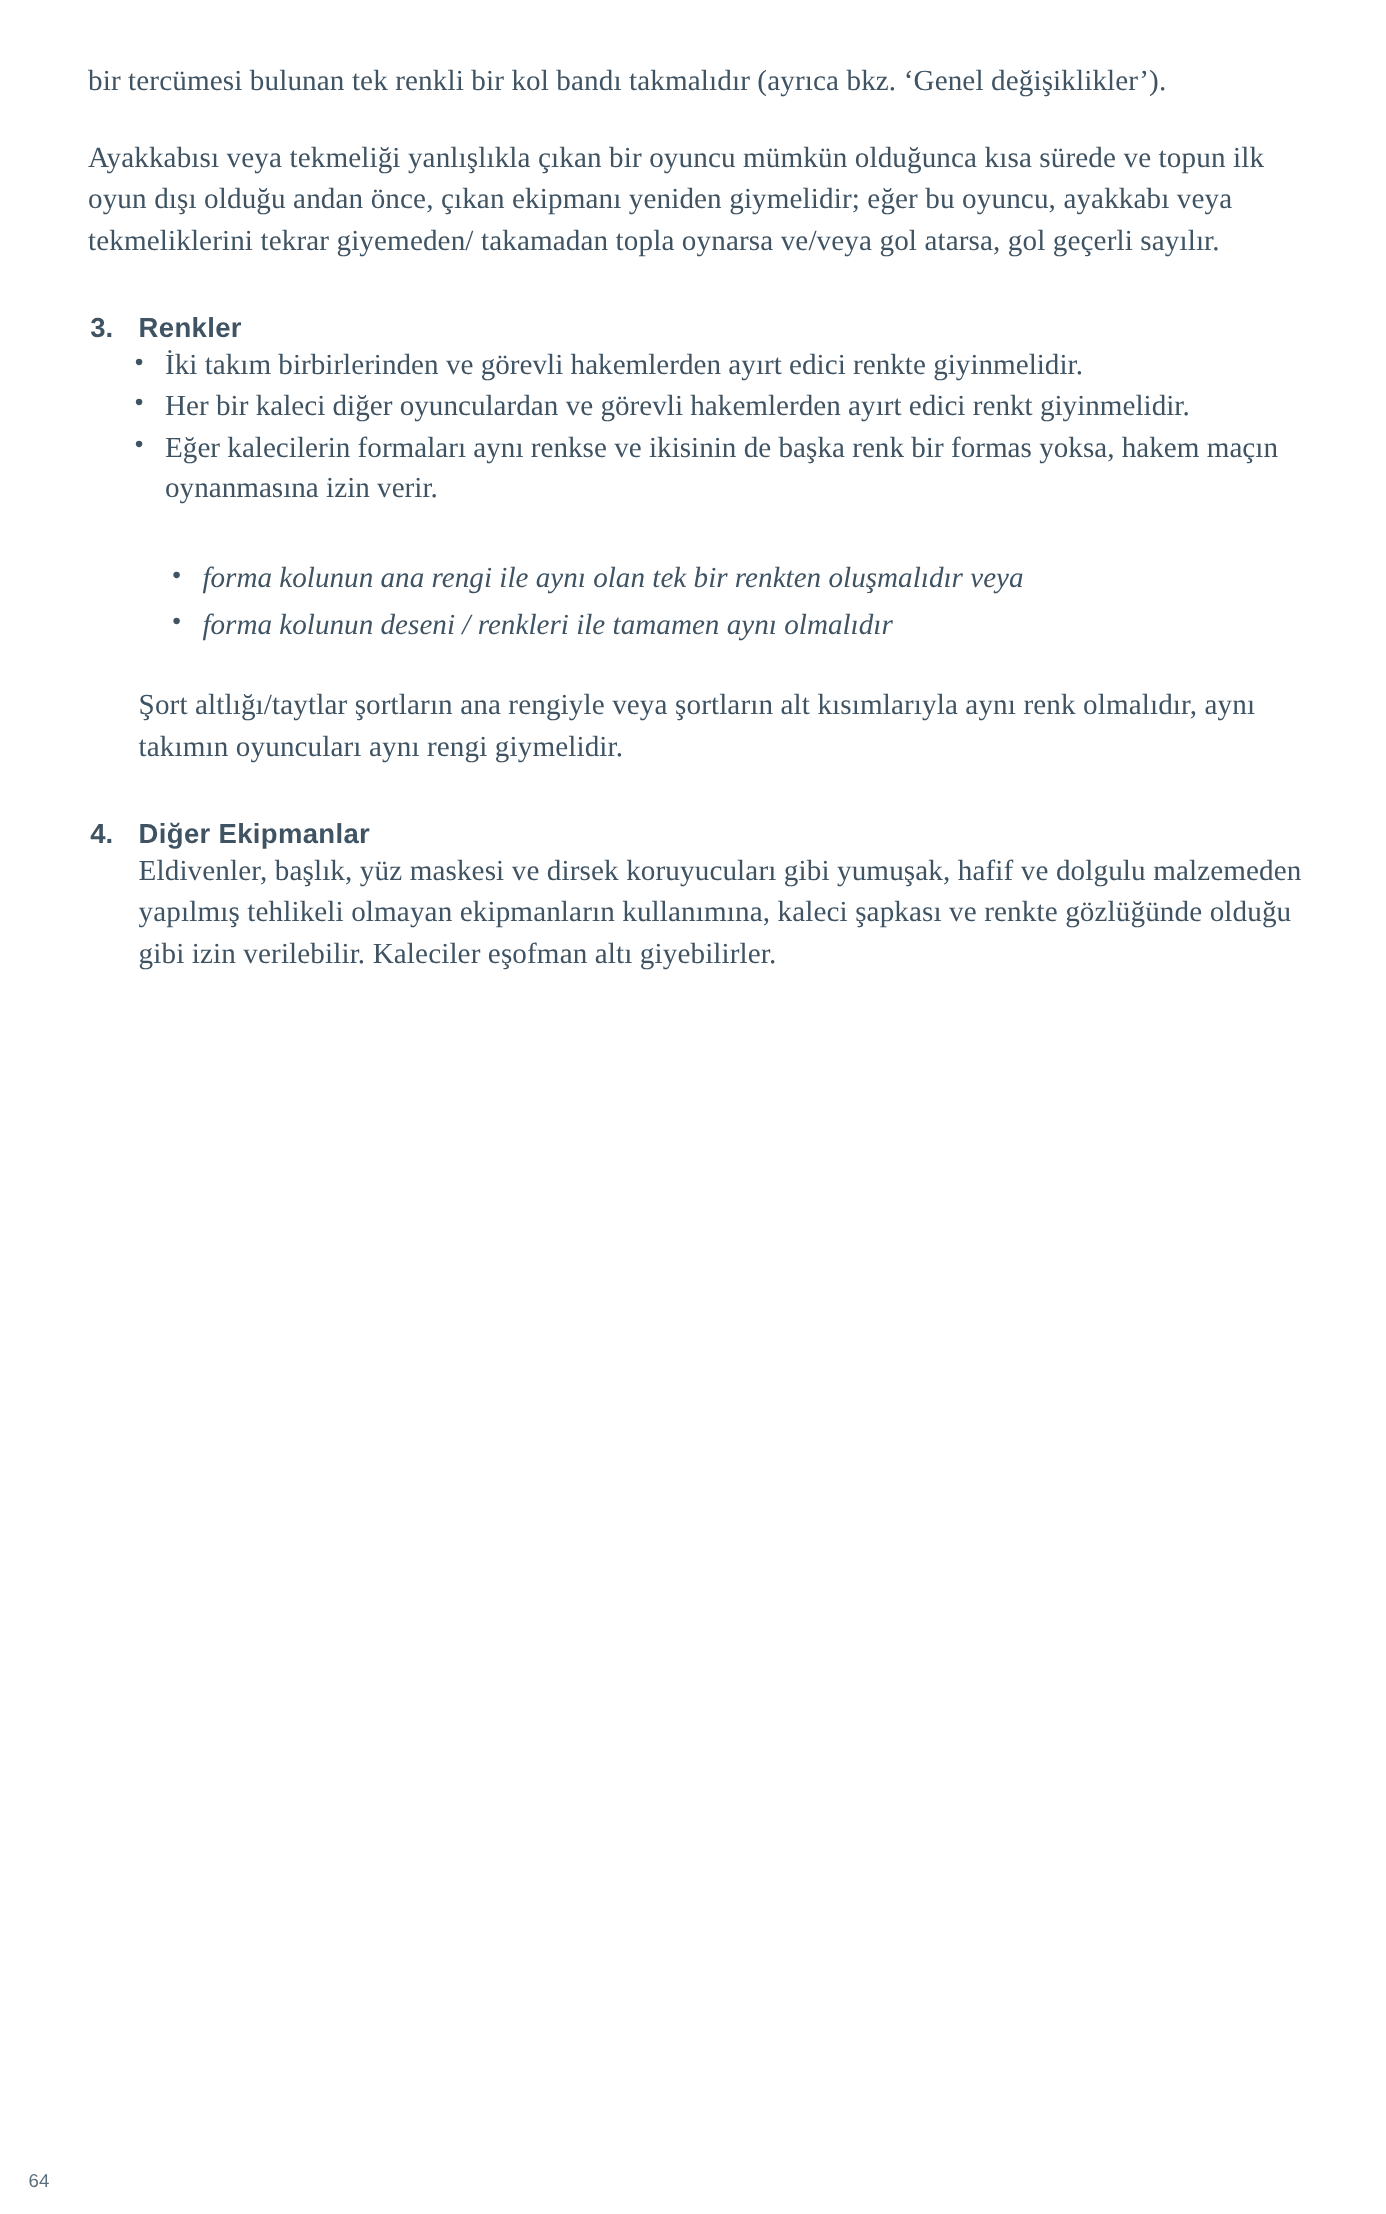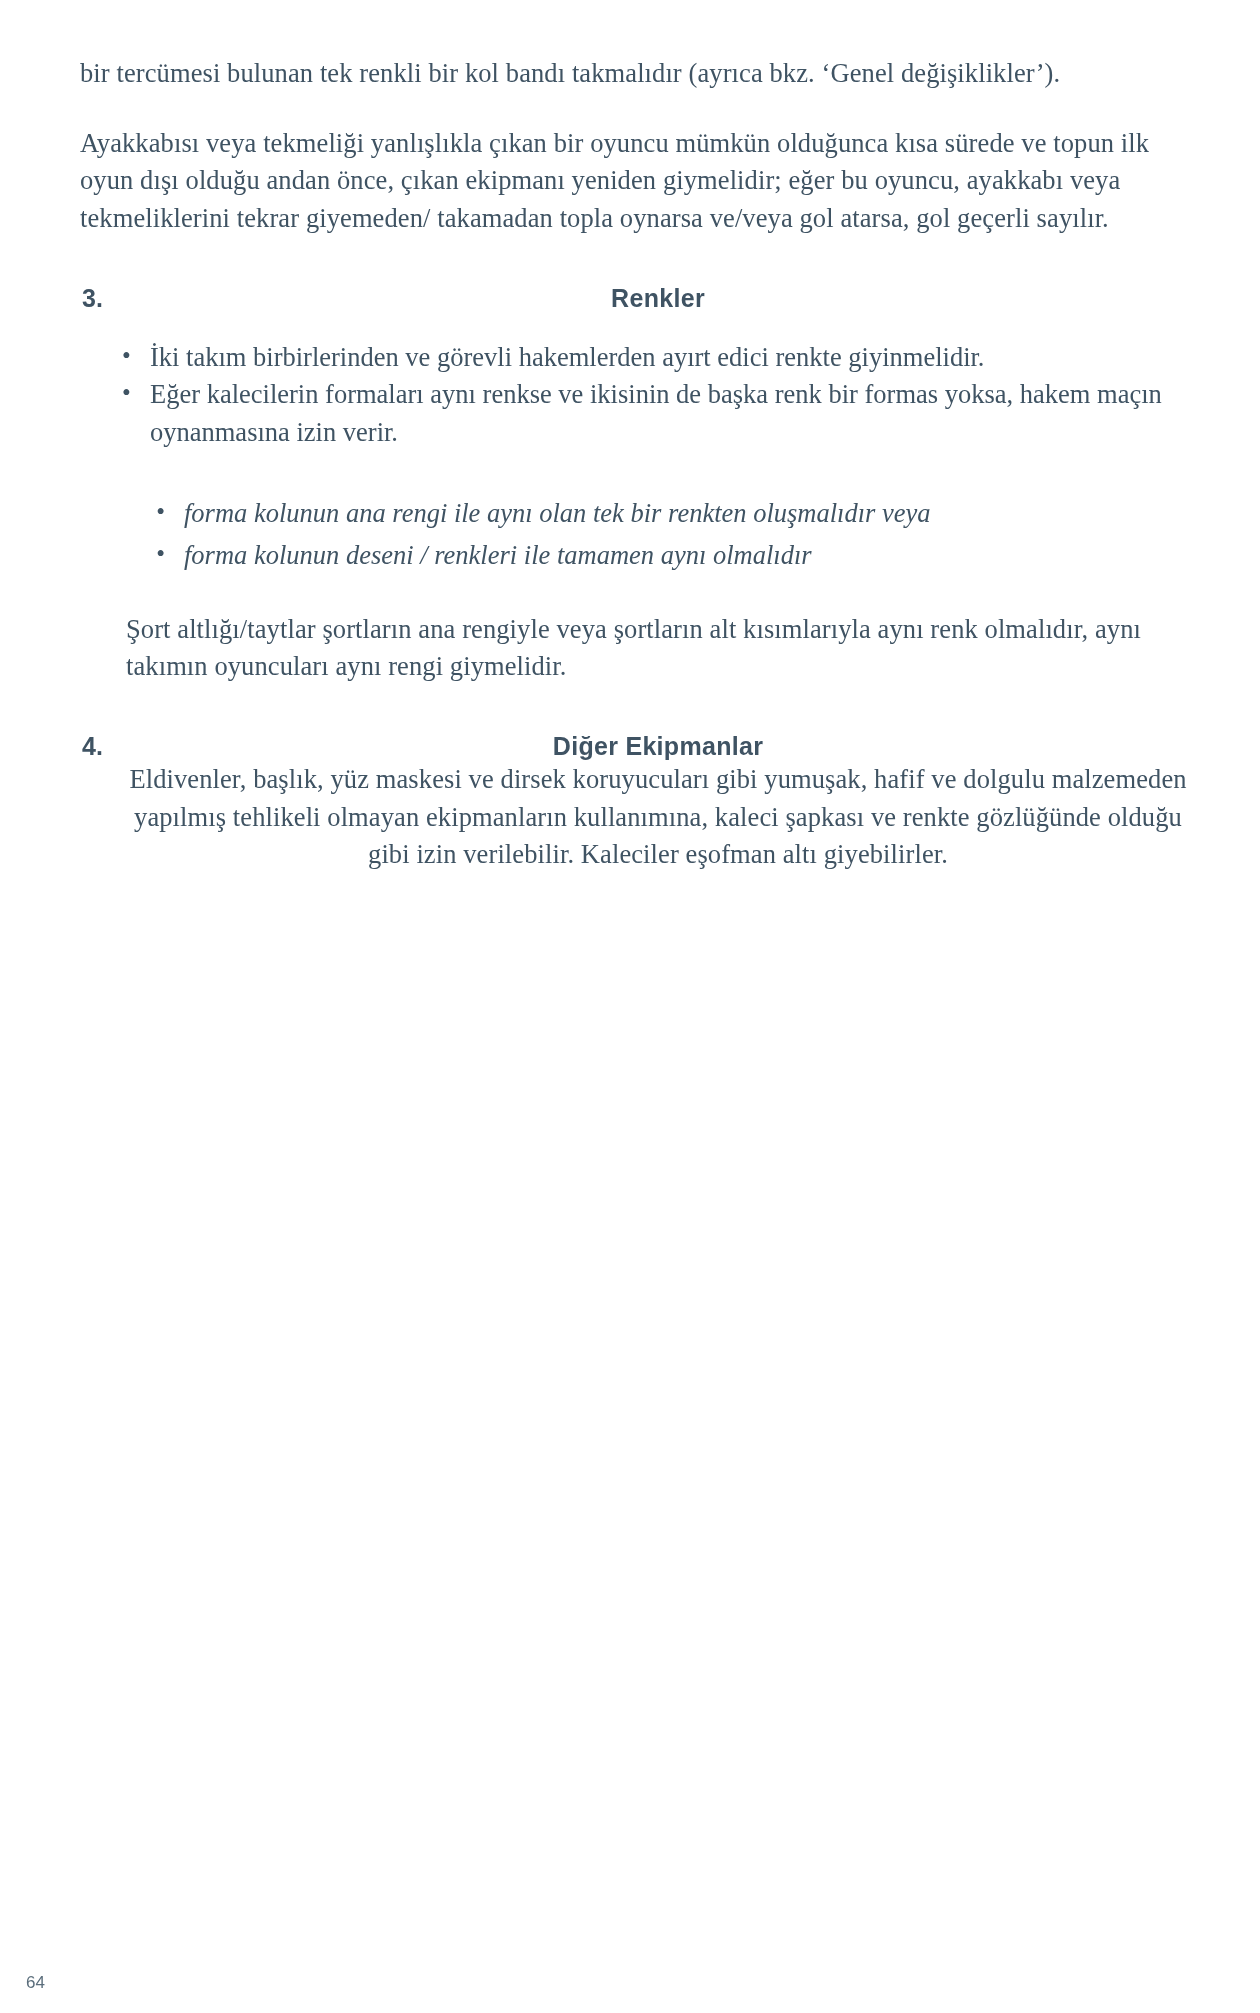--- a/index.html
+++ b/index.html
@@ -53,21 +53,20 @@
     font-size: 25px;
     color: #3f5363;
     width: 46px;
     flex: 0 0 46px;
     text-align: left;
     padding-left: 2px;
     box-sizing: border-box;
   }
   .section-body {
     flex: 1 1 auto;
-    text-align: center;
   }
   .section-title {
     font-family: "Liberation Sans", sans-serif;
     font-weight: bold;
     font-size: 25px;
     color: #3f5363;
     letter-spacing: 0.3px;
     margin: 0;
   }
   .sub-title {
@@ -104,21 +103,20 @@
   ul.bullets.indent {
     margin-left: 34px;
   }
   ul.bullets.tight li {
     margin-bottom: 0;
   }
   ul.bullets.spaced li {
     margin-bottom: 4px;
   }
   .list-block {
-    margin-top: 26px;
     margin-left: 34px;
   }
   .list-block-2 {
     margin-top: 22px;
     margin-left: 34px;
     font-style: italic;
   }
   .section4-text {
     margin-top: 4px;
   }
@@ -149,20 +147,21 @@
     <div class="section">
       <div class="section-num">3.</div>
       <div class="section-body">
         <div class="section-title">Renkler</div>
       </div>
     </div>
 
     <div class="list-block">
       <ul class="bullets tight">
         <li>İki takım birbirlerinden ve görevli hakemlerden ayırt edici renkte giyinmelidir.</li>
+        <li>Her bir kaleci diğer oyunculardan ve görevli hakemlerden ayırt edici renkt giyinmelidir.</li>
         <li>Eğer kalecilerin formaları aynı renkse ve ikisinin de başka renk bir formas yoksa, hakem maçın oynanmasına izin verir.</li>
       </ul>
     </div>
 
 
     <div class="list-block-2">
       <div class="small-gap"></div>
       <ul class="bullets spaced indent">
         <li>forma kolunun ana rengi ile aynı olan tek bir renkten oluşmalıdır veya</li>
         <li>forma kolunun deseni / renkleri ile tamamen aynı olmalıdır</li>

